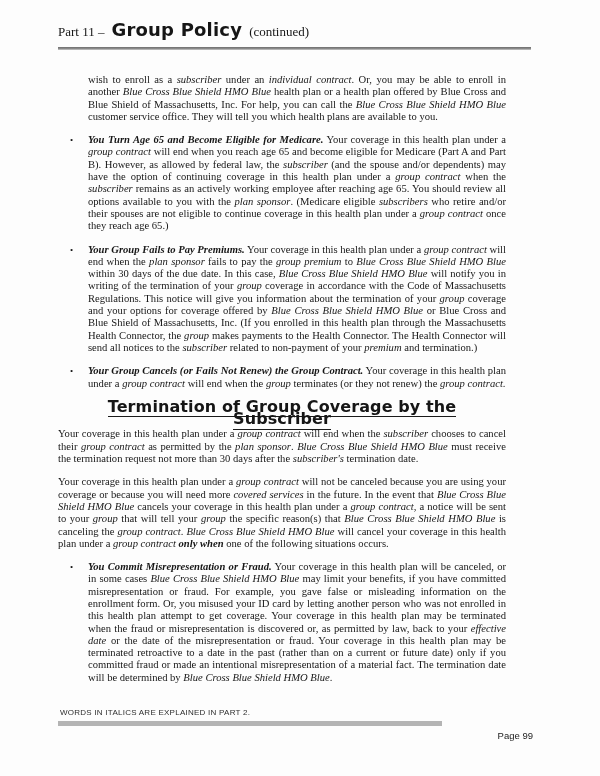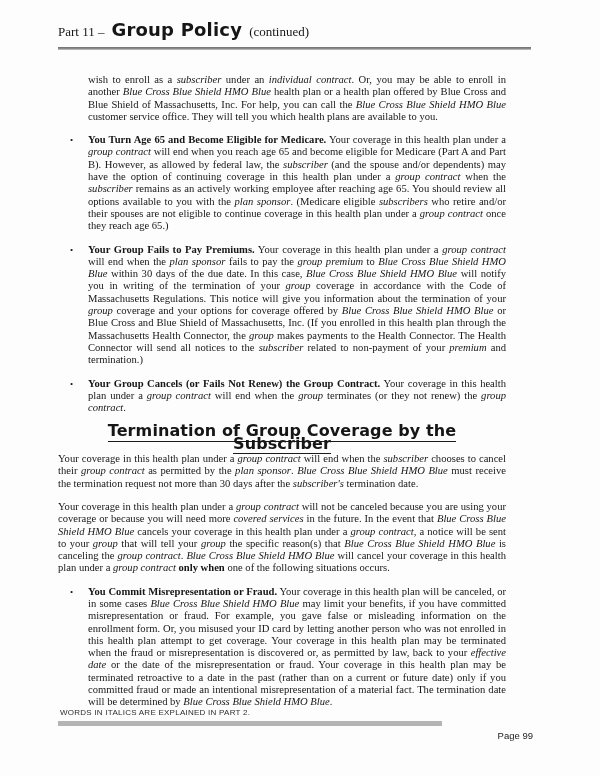--- a/index.html
+++ b/index.html
@@ -21,21 +21,21 @@
   .doc-body {
     padding:24px 94px 0 58px; font-size:10.6px; line-height:12.3px;
     text-align:justify;
   }
   .block { margin-bottom:11px; }
   .para.indent { margin-left:30px; }
   .bullet { display:flex; margin-left:12px; }
   .marker { flex:0 0 18px; width:18px; font-size:9px; line-height:12.3px; }
   .btext { flex:1; }
   .it { font-style:italic; }
-  .bd { font-weight:bold; }
+  .bd { font-weight:bold;font-style:italic; }
   .heading {
     font-family:"DejaVu Sans", sans-serif; font-weight:bold; font-size:16px;
     letter-spacing:0.1px; margin:1px 0 3px 0; text-align:center;
   }
   .heading .hu { border-bottom:1.6px solid #1a1a1a; padding-bottom:0.5px; }
   .footer { position:absolute; left:0; top:708px; width:509px;
     font-family:"Liberation Sans", sans-serif; }
   .footer-note { margin:0 69px 0 60px; font-size:8px; letter-spacing:0.25px;
     color:#2d2d2d; line-height:10px; }
   .footer-bar { margin:3px 67px 0 58px; height:5px; background:#b4b4b4; }

